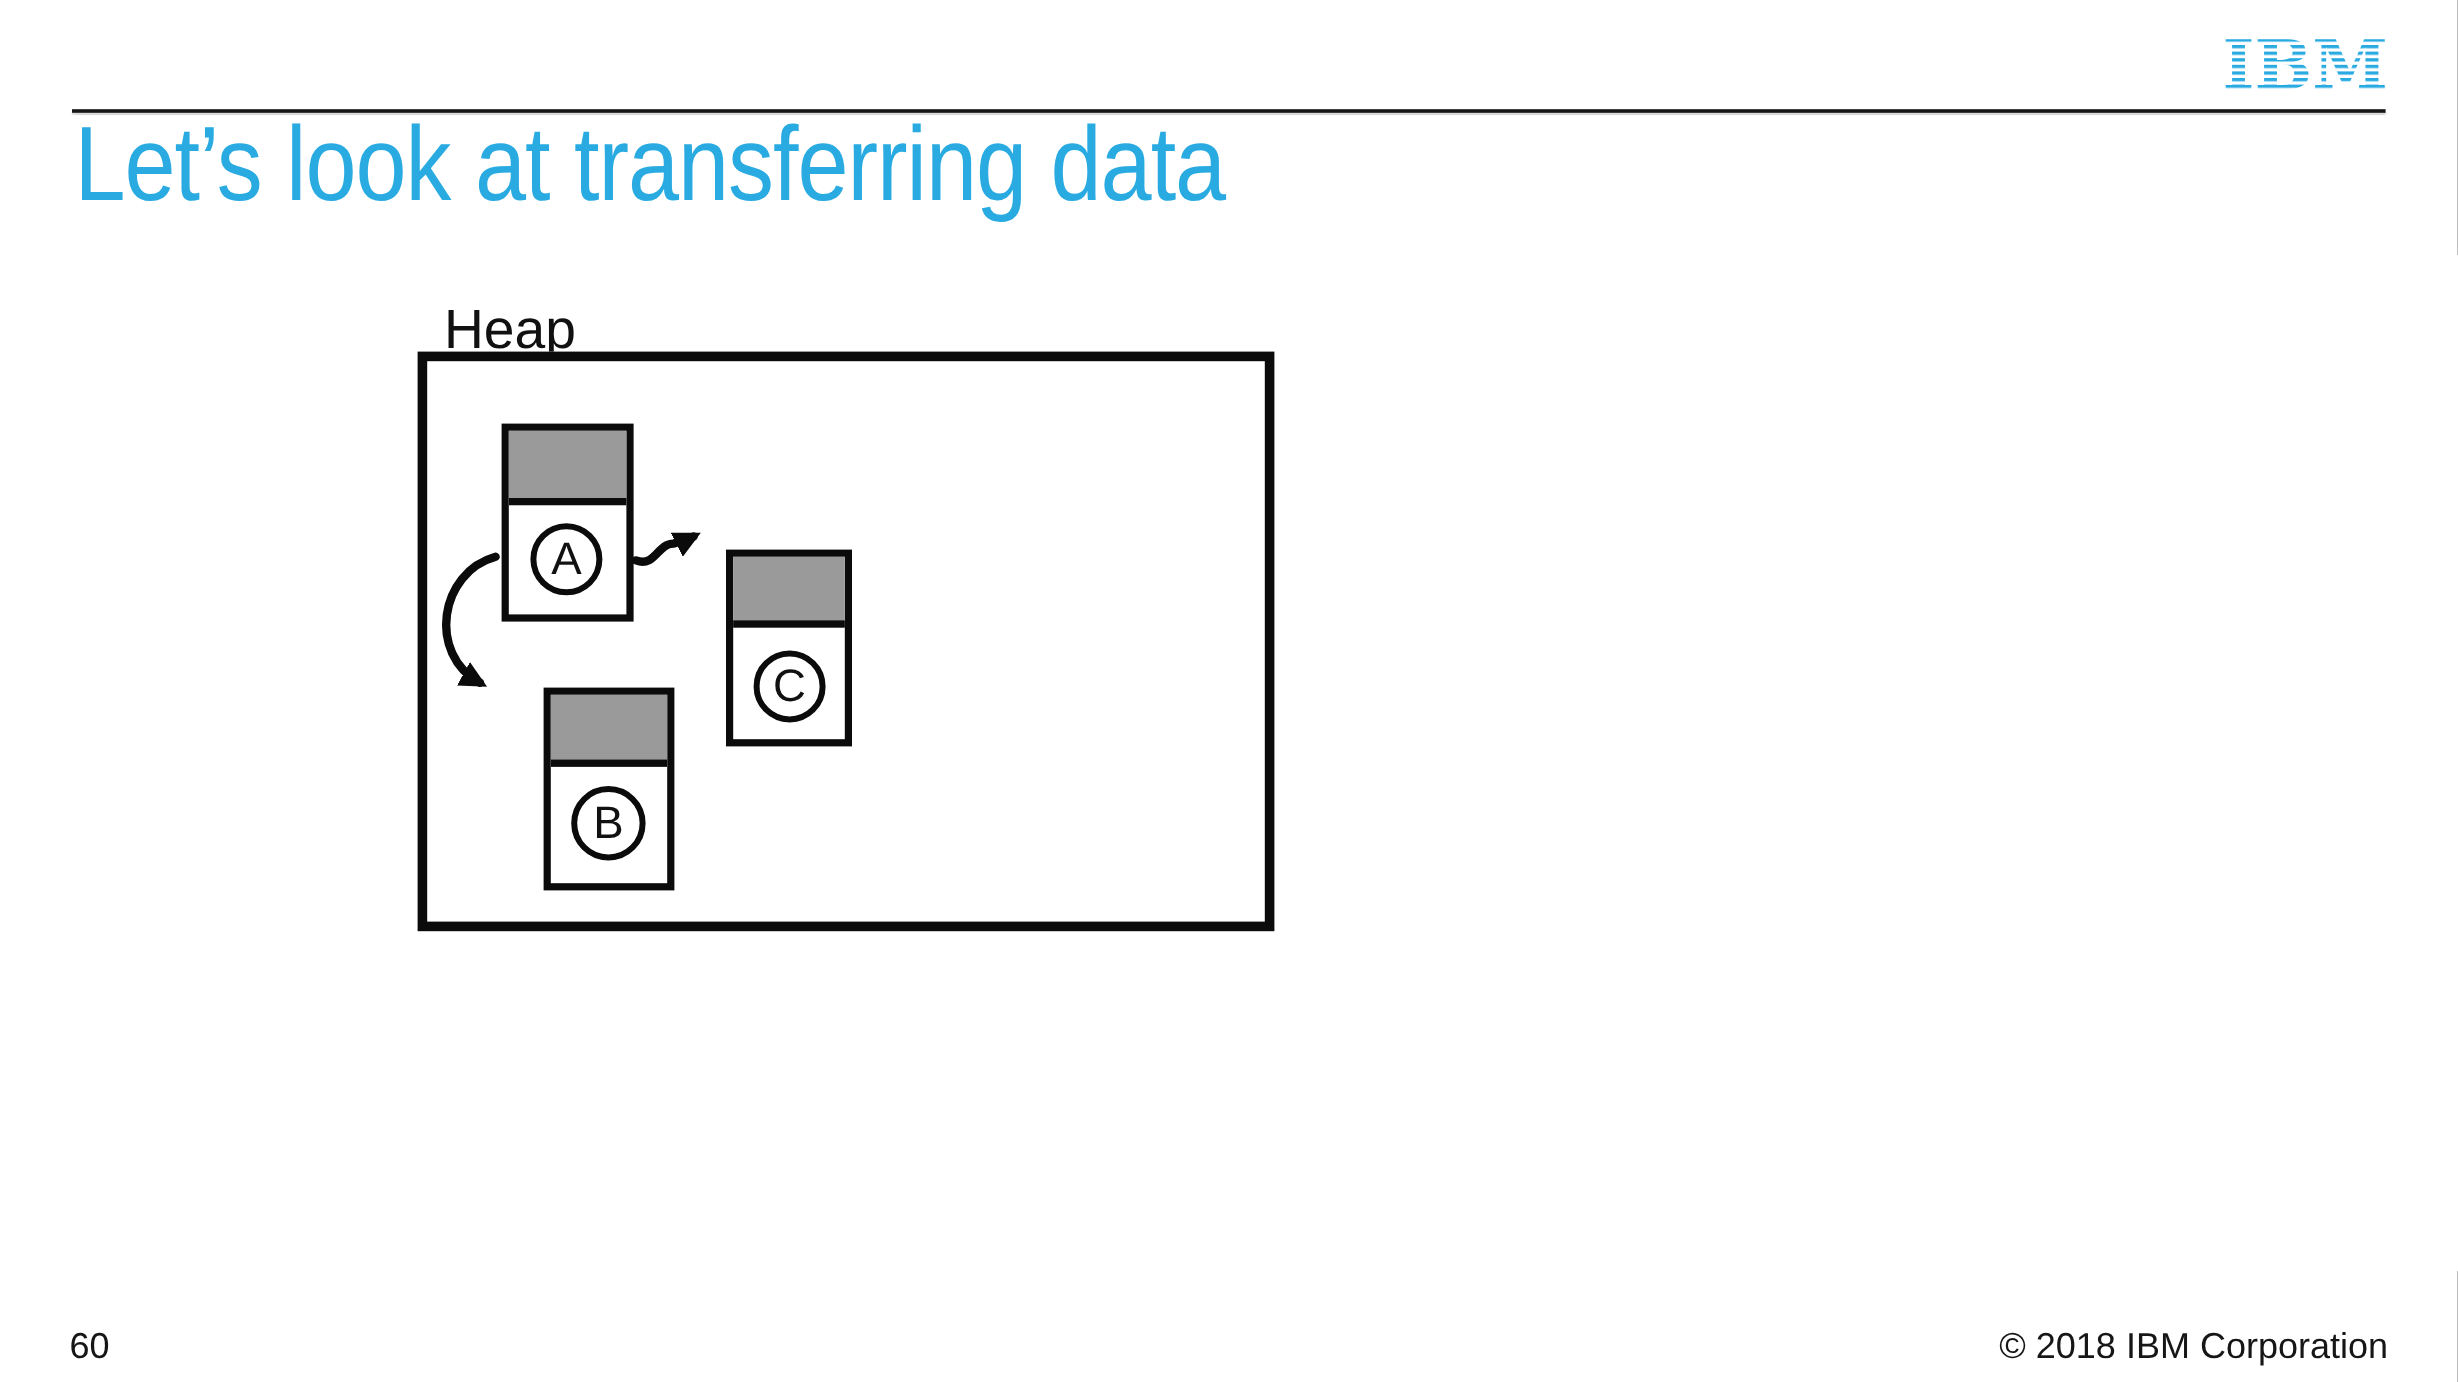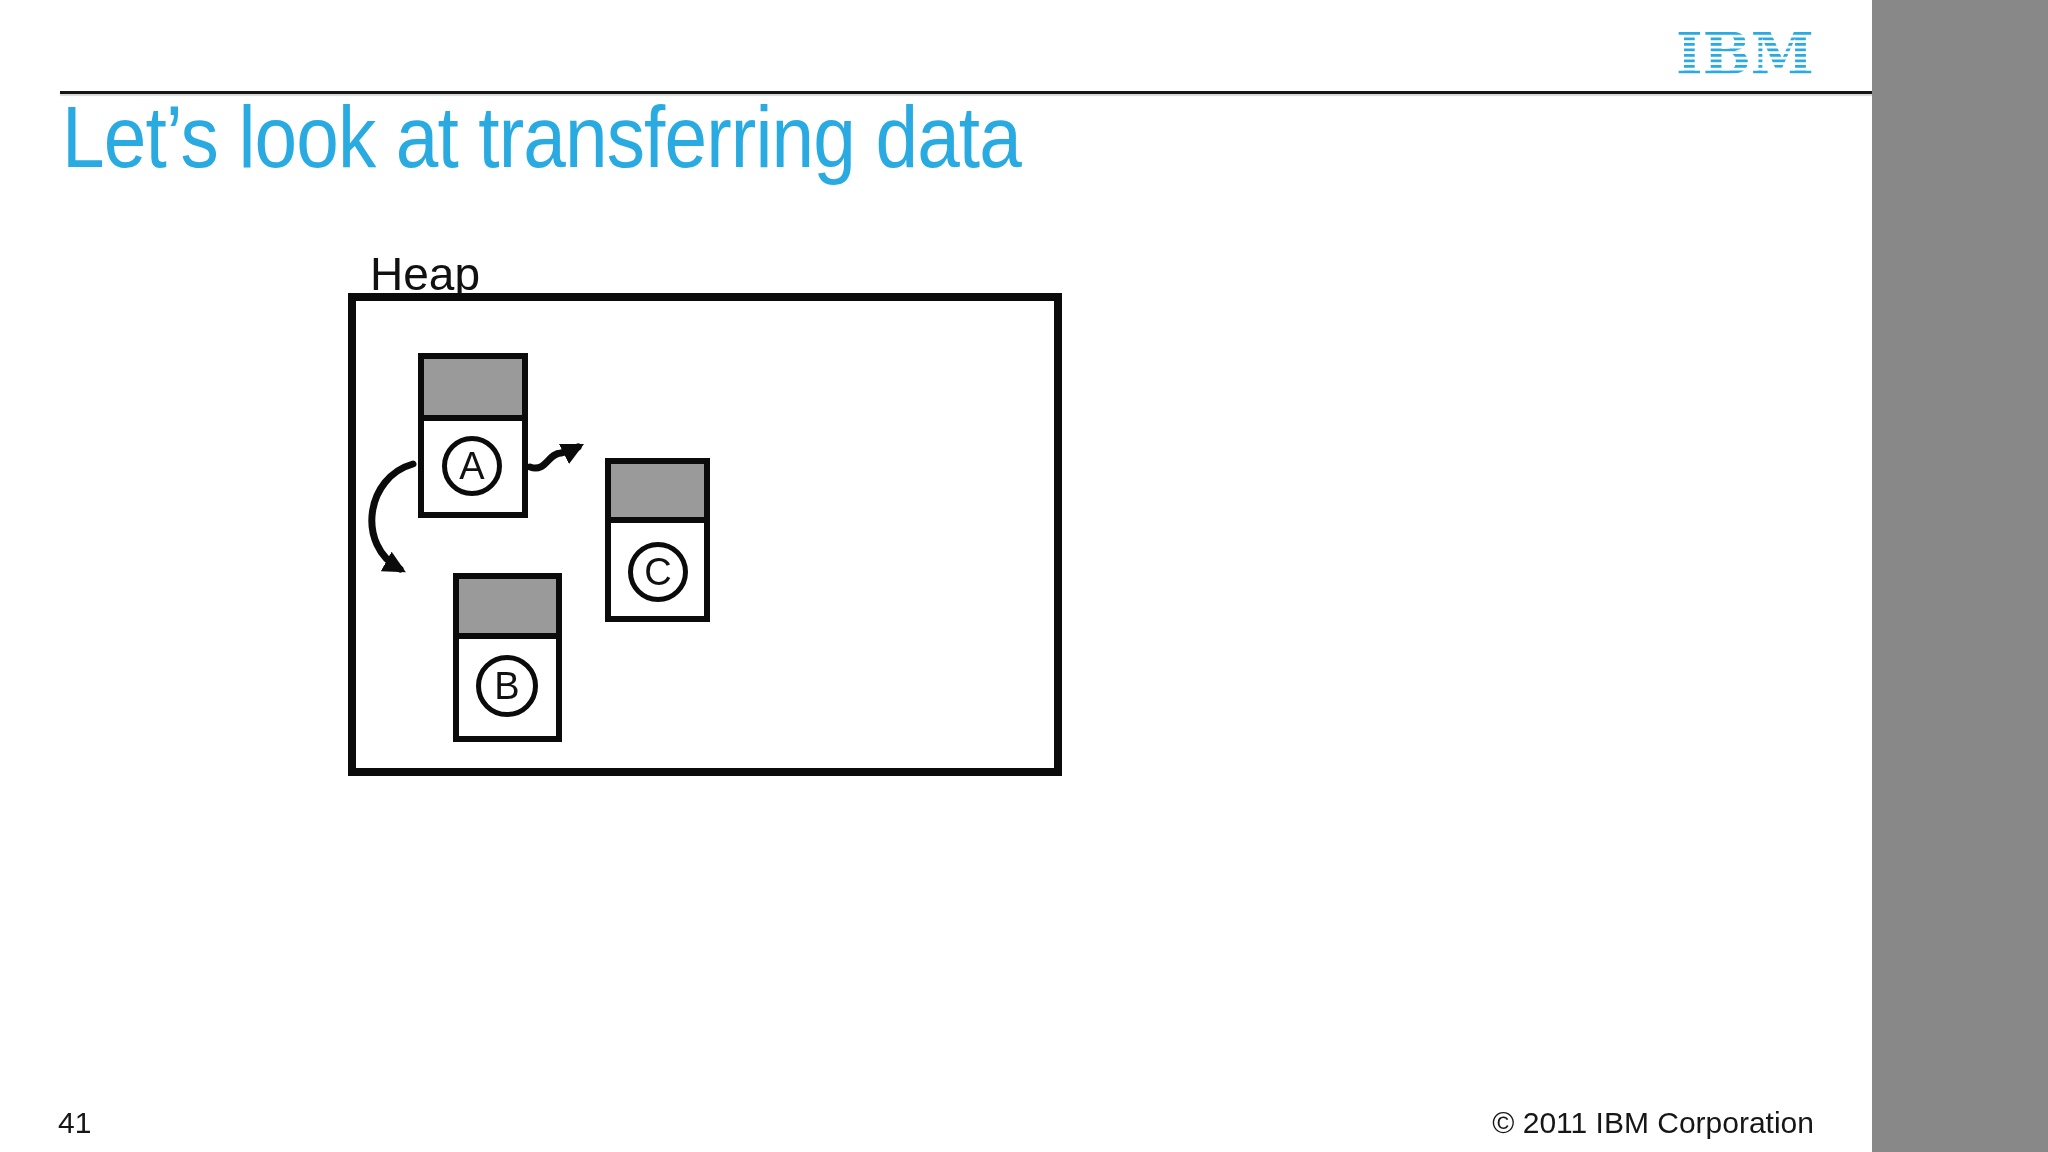--- a/index.html
+++ b/index.html
@@ -1,18 +1,18 @@
 <!DOCTYPE html>
 <html style="--accent: #29ABE2; --object-header: #9A9A9A; --outline: #0B0B0B;"><head>
 <meta charset="utf-8">
 <style>
   html,body{margin:0;padding:0;background:#888;}
   .slide{
     position:relative;
-    width:1872px;height:1152px;
+    width:2048px;height:1152px;
     background:#ffffff;
     overflow:hidden;
     font-family:"Liberation Sans", sans-serif;
     color:#111;
     text-decoration:underline;
   }
   
   .top-rule{
     position:absolute;left:60px;top:91px;width:1928px;height:3px;
     background:#161616;
@@ -136,16 +136,16 @@
   <svg class="arrows-layer" viewBox="0 0 2048 1152" xmlns="http://www.w3.org/2000/svg" aria-hidden="true">
     <defs>
       <marker id="ah" viewBox="0 0 10 10" refX="7" refY="5" markerWidth="3.2" markerHeight="3.2" orient="auto-start-reverse">
         <path class="arrow-head" d="M0,0 L10,5 L0,10 z"></path>
       </marker>
     </defs>
     <path class="arrow-path" d="M 413 464 C 366 477 356 545 400 569" marker-end="url(#ah)"></path>
     <path class="arrow-path" d="M 530 467 C 546 473 548 453 561 453 C 566 452 572 450 578 447" marker-end="url(#ah)"></path>
   </svg>
 
-  <div class="page-number">41</div>
-  <div class="copyright">© 2011 IBM Corporation</div>
+  <div class="page-number">60</div>
+  <div class="copyright">© 2018 IBM Corporation</div>
 
 </div>
 
 </body></html>

